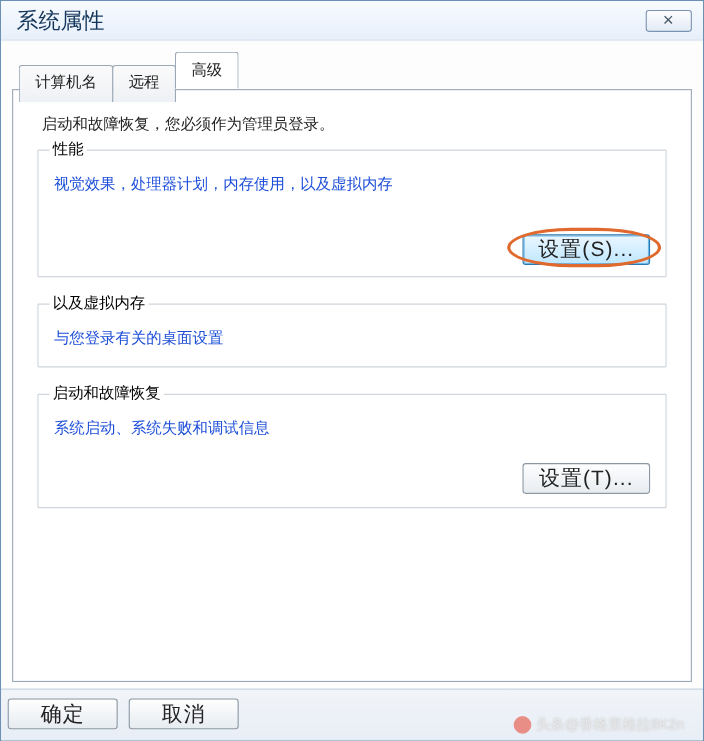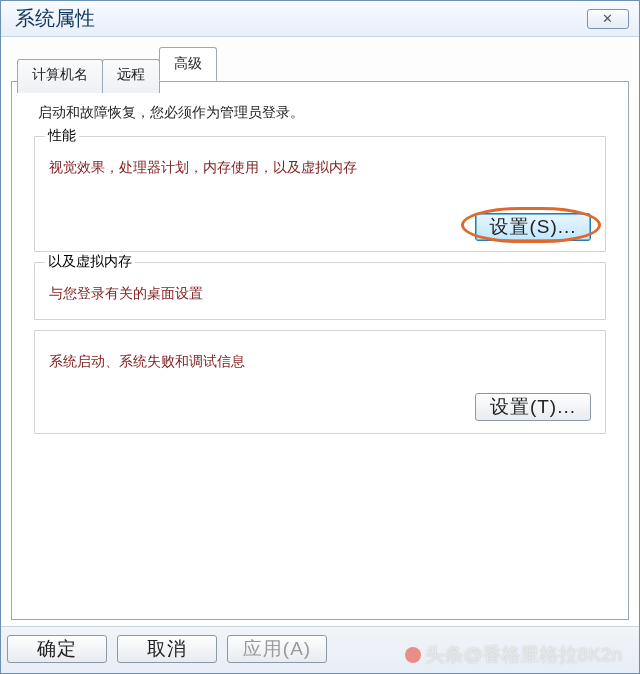--- a/index.html
+++ b/index.html
@@ -82,34 +82,34 @@
       position: relative;
       z-index: 1;
     }
     .intro {
       margin: 4px 2px 14px 4px;
       color: #222;
     }
     .group {
       border: 1px solid #cfd5db;
       border-radius: 1px;
-      margin-bottom: 10px;
+      margin-bottom: 24px;
       position: relative;
       padding: 18px 12px 10px 12px;
     }
     .group .legend {
       position: absolute;
       top: -10px; left: 10px;
       background: #fff;
       padding: 0 3px;
       font-size: 14px;
     }
     .group .desc {
       margin: 4px 2px 6px 2px;
-      color: #7f1d1d;
+      color: #1d4ed8;
     }
     .btn-row {
       display: flex; justify-content: flex-end;
       padding: 30px 2px 2px 2px;
     }
     .btn-row.tight { padding-top: 16px; }
     .btn {
       min-width: 116px;
       height: 28px;
       border: 1px solid #8c98a4;
@@ -144,21 +144,21 @@
       gap: 10px;
       padding: 8px 10px 10px 6px;
       background: linear-gradient(#f1f4f8,#e8eef6);
       border-top: 1px solid #c9d3de;
     }
     .dialog-btns .btn { min-width: 100px; }
     .watermark {
       position: absolute;
       right: 18px; bottom: 6px;
       color: #e9e9e9;
-      font-size: 19px;
+      font-size: 13px;
       display: flex; align-items: center; gap: 4px;
       pointer-events: none;
       text-shadow: 0 0 2px #bbb;
     }
     .watermark .logo {
       width: 16px; height: 16px; border-radius: 50%;
       background: #e74c3c;
       display: inline-block;
       opacity: .6;
     }
@@ -190,32 +190,32 @@
           <div class="circle-highlight" style="width:140px;height:36px;right:-8px;top:24px;"></div>
         </div>
       </div>
 
       <div class="group">
         <div class="legend">以及虚拟内存</div>
         <div class="desc">与您登录有关的桌面设置</div>
       </div>
 
       <div class="group">
+        <div class="legend">启动和故障恢复</div>
         <div class="desc">系统启动、系统失败和调试信息</div>
         <div class="btn-row tight">
           <button class="btn">设置(T)...</button>
         </div>
       </div>
 
     </div>
   </div>
 
   <div class="dialog-btns">
     <button class="btn">确定</button>
     <button class="btn">取消</button>
-    <button class="btn disabled">应用(A)</button>
   </div>
 
   <div class="watermark">
     <span class="logo"></span>
     <span>头条@香格里格拉8K2n</span>
   </div>
 </div>
 
 </body></html>

